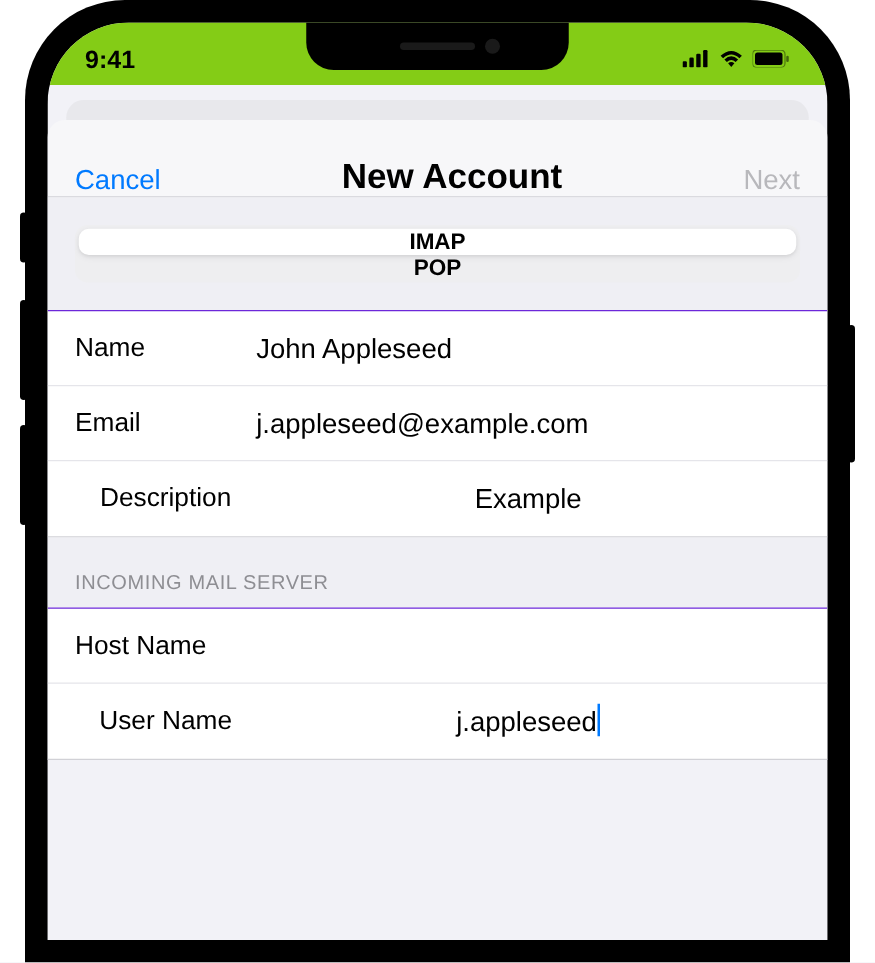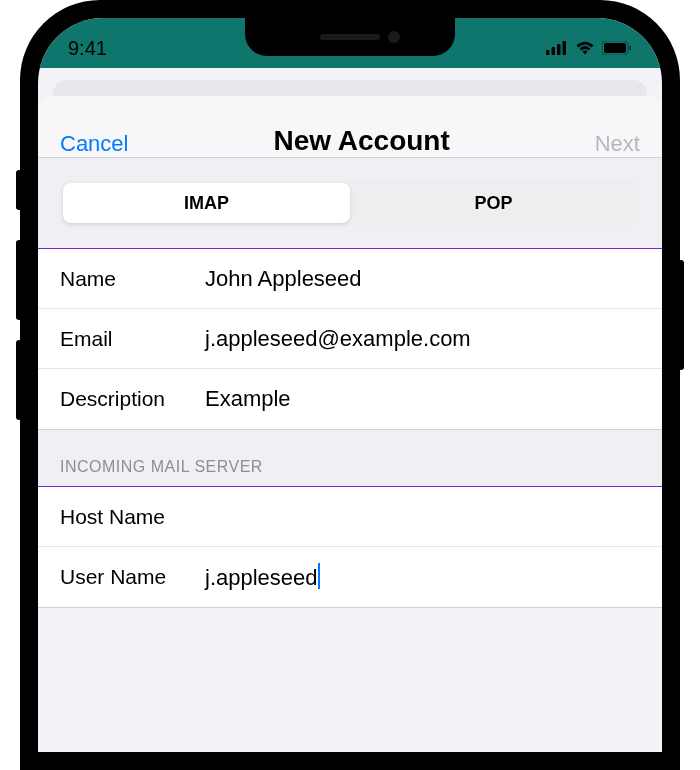--- a/index.html
+++ b/index.html
@@ -80,23 +80,23 @@
       position: relative;
     }
     
     .status-bar {
       height: 50px;
       display: flex;
       justify-content: space-between;
       align-items: center;
       padding: 10px 30px 0;
       color: #000;
-      font-weight: 400;
+      font-weight: 700;
       font-size: 20px;
-      background: #0f766e;
+      background: #84cc16;
     }
     .status-right {
       display: flex;
       align-items: center;
       gap: 7px;
     }
     .signal-icon, .wifi-icon, .battery-icon {
       display: inline-block;
     }
     
@@ -154,20 +154,21 @@
     .segment-section {
       padding: 22px 22px 22px;
       background: #efeff4;
     }
     .segmented-control {
       display: flex;
       background: #eeeef0;
       border-radius: 10px;
       padding: 3px;
       height: 46px;
+      flex-direction: column;
     }
     .segment {
       flex: 1;
       display: flex;
       align-items: center;
       justify-content: center;
       font-size: 18px;
       font-weight: 600;
       color: #000;
       border-radius: 8px;
@@ -184,20 +185,21 @@
     }
     .form-row {
       display: flex;
       align-items: center;
       min-height: 60px;
       padding: 0 22px;
       border-bottom: 1px solid #e5e5ea;
     }
     .form-row:last-child {
       border-bottom: none;
+      text-align: center;
     }
     .form-label {
       width: 145px;
       font-size: 21px;
       color: #000;
       flex-shrink: 0;
     }
     .form-value {
       flex: 1;
       font-size: 22px;

